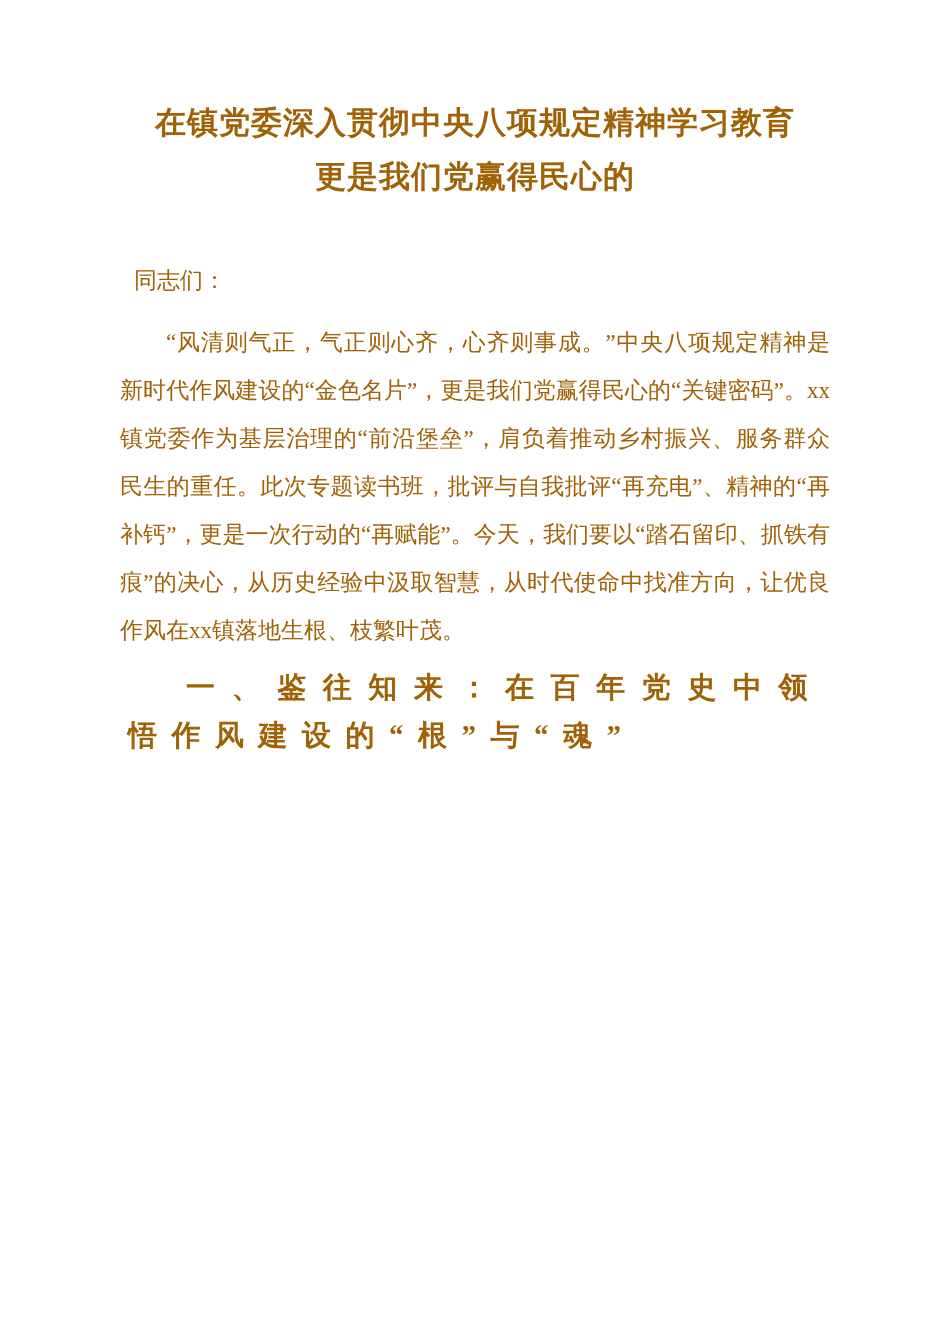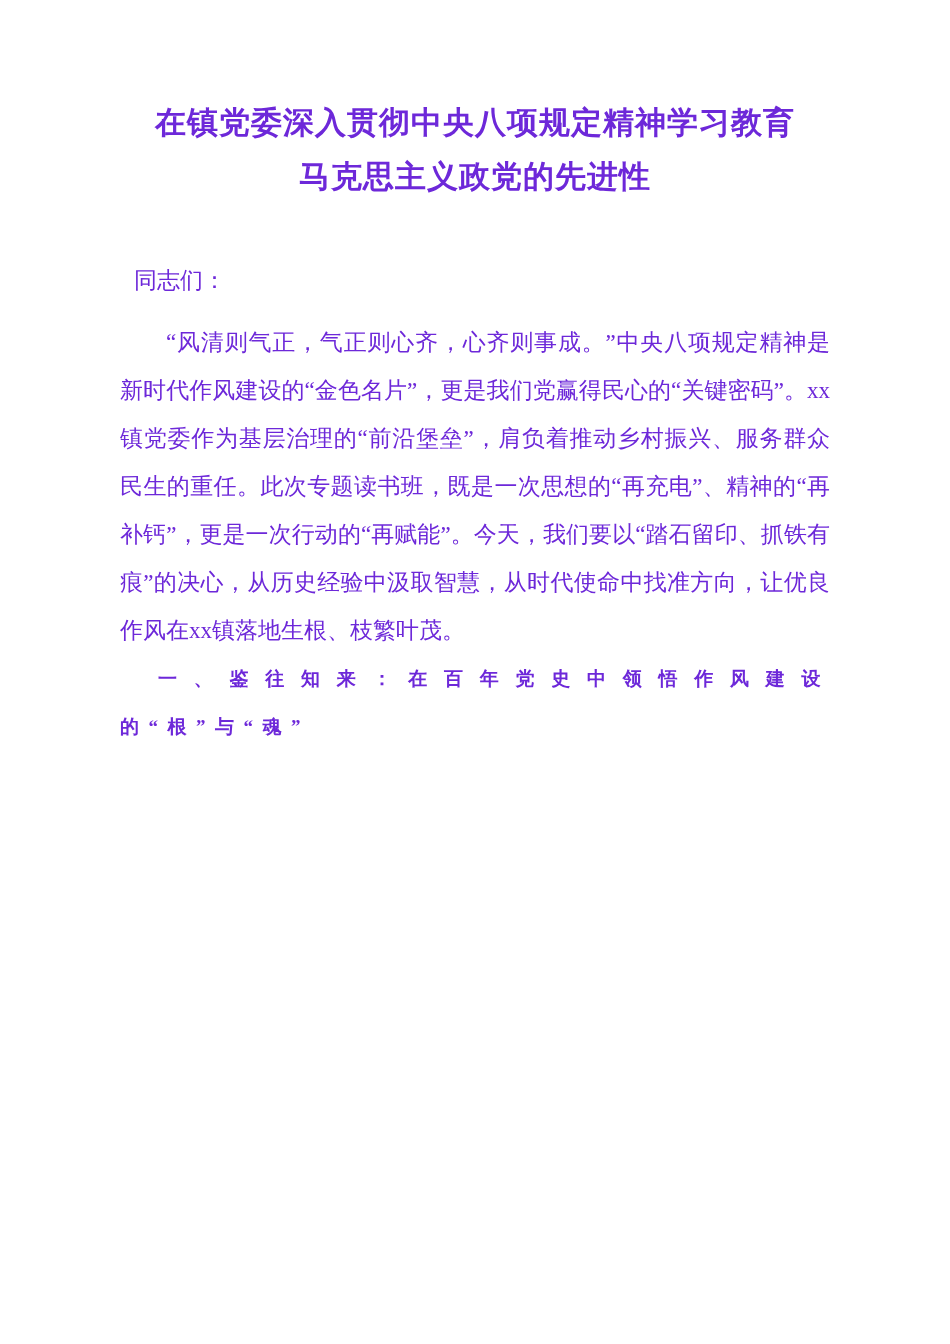--- a/index.html
+++ b/index.html
@@ -5,21 +5,21 @@
   html, body {
     margin: 0;
     padding: 0;
     background: #ffffff;
   }
   .page {
     position: relative;
     width: 950px;
     height: 1344px;
     background: #ffffff;
-    color: #6d28d9;
+    color: #a16207;
     box-sizing: border-box;
     padding: 96px 120px 0 120px;
     overflow: hidden;
     font-family: "Liberation Serif", "DejaVu Serif", serif;
   }
   .doc-title {
     margin: 0 0 52px 0;
     font-size: 31px;
     font-weight: bold;
     line-height: 1.75;
@@ -36,38 +36,38 @@
   }
   .salutation {
     margin: 14px;
     text-indent: 0;
   }
   .para {
     margin: 0;
     text-indent: 2em;
   }
   .section-heading {
-    margin: 0;
-    font-size: 19px;
+    margin: 8px;
+    font-size: 29px;
     font-weight: bold;
     line-height: 48px;
     text-indent: 2em;
     letter-spacing: 0.5em;
     text-align: justify;
   }
 </style>
 </head>
 <body>
 
 <div class="page">
 
   <h1 class="doc-title">
     <span>在镇党委深入贯彻中央八项规定精神学习教育</span>
-    <span>马克思主义政党的先进性</span>
+    <span>更是我们党赢得民心的</span>
   </h1>
 
   <div class="body-text">
     <p class="salutation">同志们：</p>
-    <p class="para">“风清则气正，气正则心齐，心齐则事成。”中央八项规定精神是新时代作风建设的“金色名片”，更是我们党赢得民心的“关键密码”。xx镇党委作为基层治理的“前沿堡垒”，肩负着推动乡村振兴、服务群众民生的重任。此次专题读书班，既是一次思想的“再充电”、精神的“再补钙”，更是一次行动的“再赋能”。今天，我们要以“踏石留印、抓铁有痕”的决心，从历史经验中汲取智慧，从时代使命中找准方向，让优良作风在xx镇落地生根、枝繁叶茂。</p>
+    <p class="para">“风清则气正，气正则心齐，心齐则事成。”中央八项规定精神是新时代作风建设的“金色名片”，更是我们党赢得民心的“关键密码”。xx镇党委作为基层治理的“前沿堡垒”，肩负着推动乡村振兴、服务群众民生的重任。此次专题读书班，批评与自我批评“再充电”、精神的“再补钙”，更是一次行动的“再赋能”。今天，我们要以“踏石留印、抓铁有痕”的决心，从历史经验中汲取智慧，从时代使命中找准方向，让优良作风在xx镇落地生根、枝繁叶茂。</p>
     <h2 class="section-heading">一、鉴往知来：在百年党史中领悟作风建设的“根”与“魂”</h2>
   </div>
 
 </div>
 
 </body></html>

